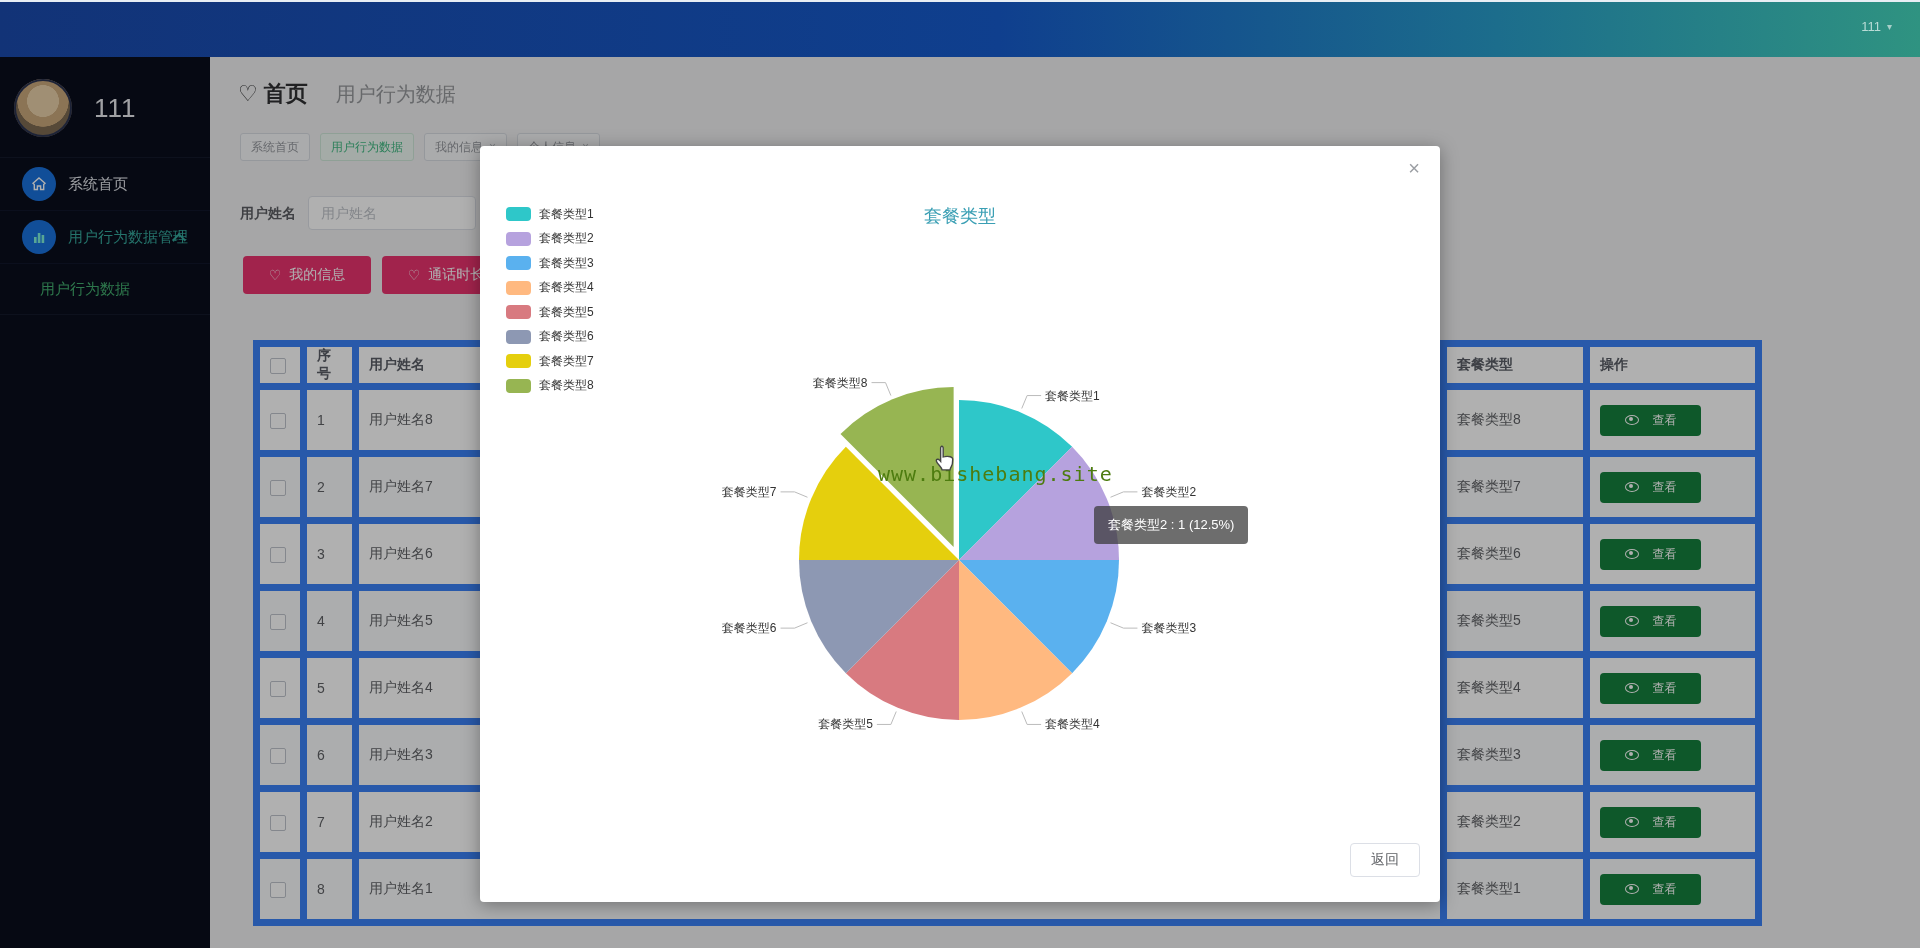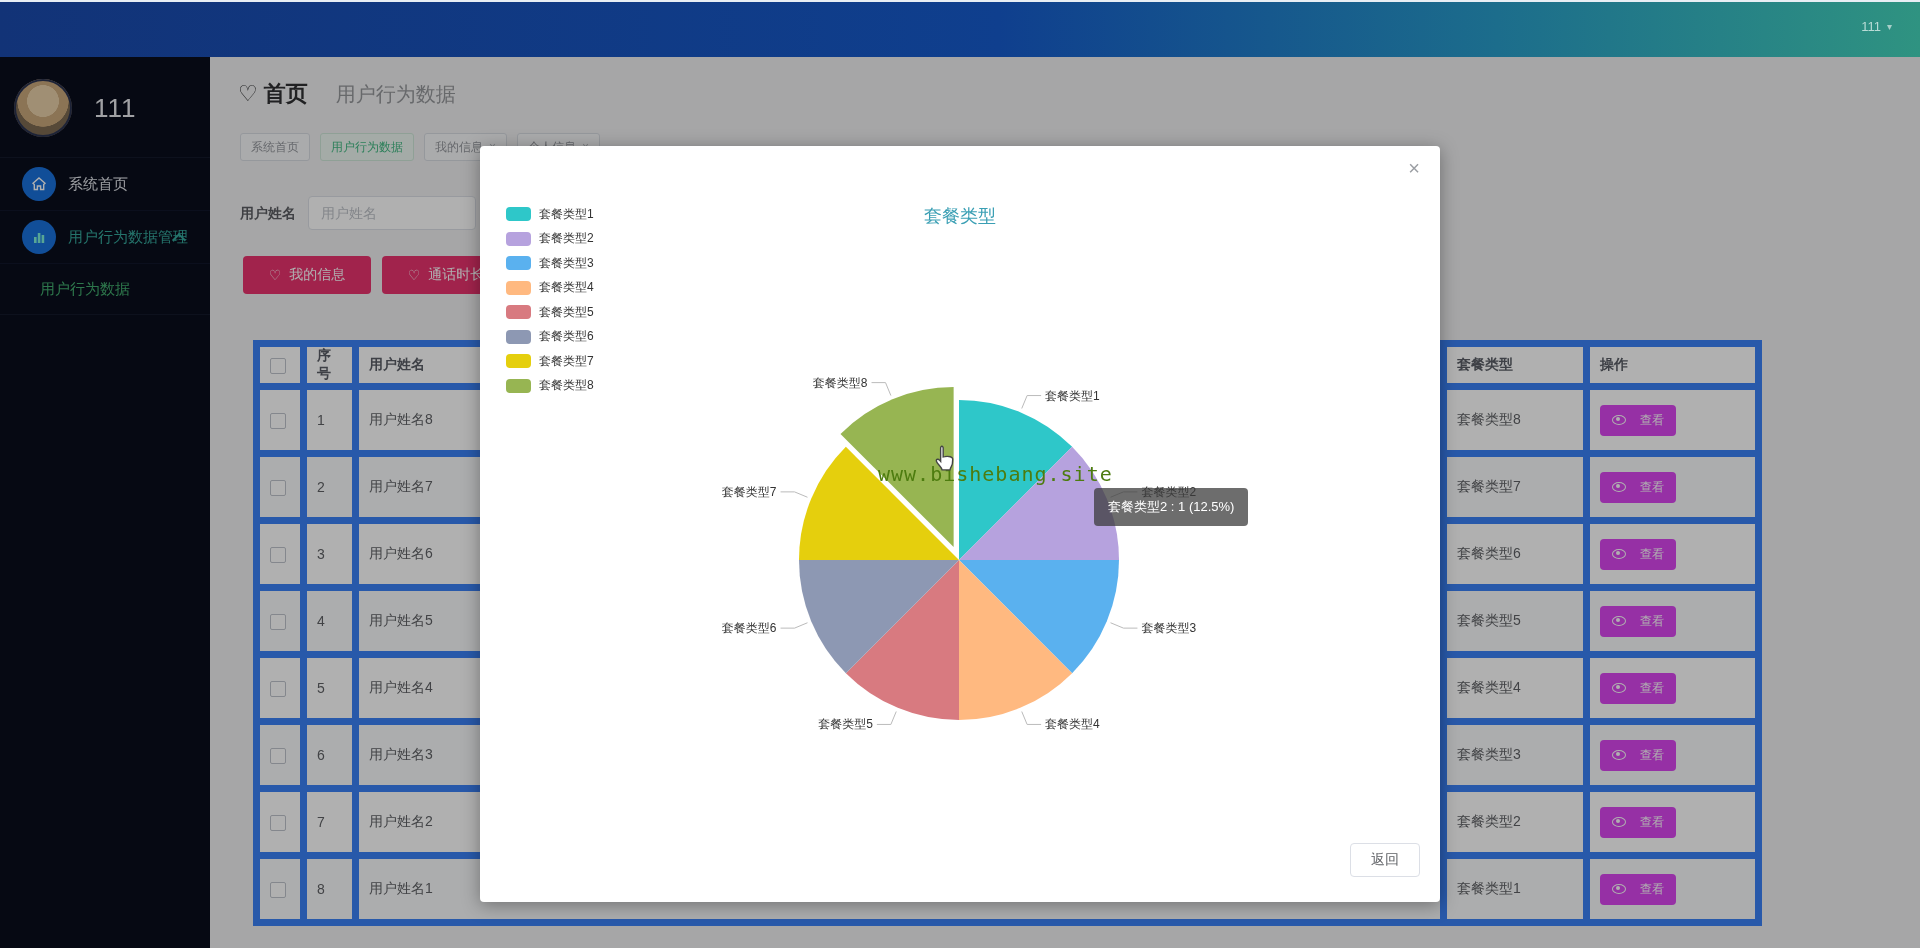--- a/index.html
+++ b/index.html
@@ -64,43 +64,43 @@
   
   .table-wrap{position:absolute;left:43px;top:283px;width:1502px;}
   table.grid{width:1502px;border-collapse:collapse;background:#fff;table-layout:fixed;}
   table.grid th,table.grid td{border:7px solid #3b82f6;box-sizing:border-box;}
   table.grid th{height:34px;font-size:14px;font-weight:bold;color:#5a5e66;text-align:left;
                 padding:0 10px;background:#fff;}
   table.grid td{height:67px;font-size:14px;color:#606266;padding:0 10px;background:#fff;}
   table.grid tr.even td{background:#fafbfc;}
   .cb{display:inline-block;width:14px;height:14px;border:1px solid #c0c4cc;border-radius:2px;
       background:#fff;vertical-align:middle;cursor:pointer;}
-  .view-btn{display:flex;align-items:center;justify-content:center;gap:14px;width:76px;height:31px;
-            background:#d946ef;color:#fff;border:none;border-radius:4px;font-size:12px;cursor:pointer;
+  .view-btn{display:flex;align-items:center;justify-content:center;gap:14px;width:101px;height:31px;
+            background:#15803d;color:#fff;border:none;border-radius:4px;font-size:12px;cursor:pointer;
             font-family:"Liberation Sans",sans-serif;}
   .eye{display:inline-block;width:12px;height:8px;border:1px solid #fff;border-radius:50%;position:relative;}
   .eye .pupil{position:absolute;width:4px;height:4px;background:#fff;border-radius:50%;left:3px;top:1px;}
 
   
   .dim{position:absolute;left:0;top:57px;width:1920px;height:891px;background:rgba(0,0,0,0.31);z-index:50;}
 
   
   .modal{position:absolute;left:480px;top:146px;width:960px;height:756px;background:#fff;z-index:100;
          border-radius:4px;box-shadow:0 3px 18px rgba(0,0,0,0.35);}
   .modal-close{position:absolute;right:20px;top:12px;font-size:20px;color:#9b9ea3;cursor:pointer;line-height:1;}
   .modal-title{position:absolute;left:0;top:58px;width:100%;text-align:center;font-size:18px;color:#3a9fb4;}
   .legend{position:absolute;left:26px;top:56px;display:flex;flex-direction:column;}
   .legend-item{display:flex;align-items:center;height:24.5px;cursor:pointer;}
   .legend-swatch{width:25px;height:14px;border-radius:4px;flex:0 0 25px;}
   .legend-label{font-size:12px;color:#333;margin-left:8px;}
   .pie-svg{position:absolute;left:0;top:0;}
   .pie-svg text.pie-label{font-size:12px;fill:#333;font-family:"Liberation Sans",sans-serif;}
   .watermark{position:absolute;left:398px;top:316px;font-family:"DejaVu Sans Mono",monospace;
              font-size:20px;color:#4d7c0f;letter-spacing:1px;white-space:nowrap;}
-  .chart-tooltip{position:absolute;left:614px;top:342px;background:rgba(58,58,58,0.74);color:#fff;
+  .chart-tooltip{position:absolute;left:614px;top:360px;background:rgba(58,58,58,0.74);color:#fff;
                  font-size:13px;padding:10px 14px;border-radius:4px;white-space:nowrap;}
   .hand-cursor{position:absolute;left:452px;top:298px;}
   .back-btn{position:absolute;left:870px;top:697px;width:70px;height:34px;background:#fff;
             border:1px solid #dcdfe6;border-radius:4px;color:#606266;font-size:14px;cursor:pointer;
             font-family:"Liberation Sans",sans-serif;}
 </style>
 </head>
 <body>
 
 <div class="stage">

